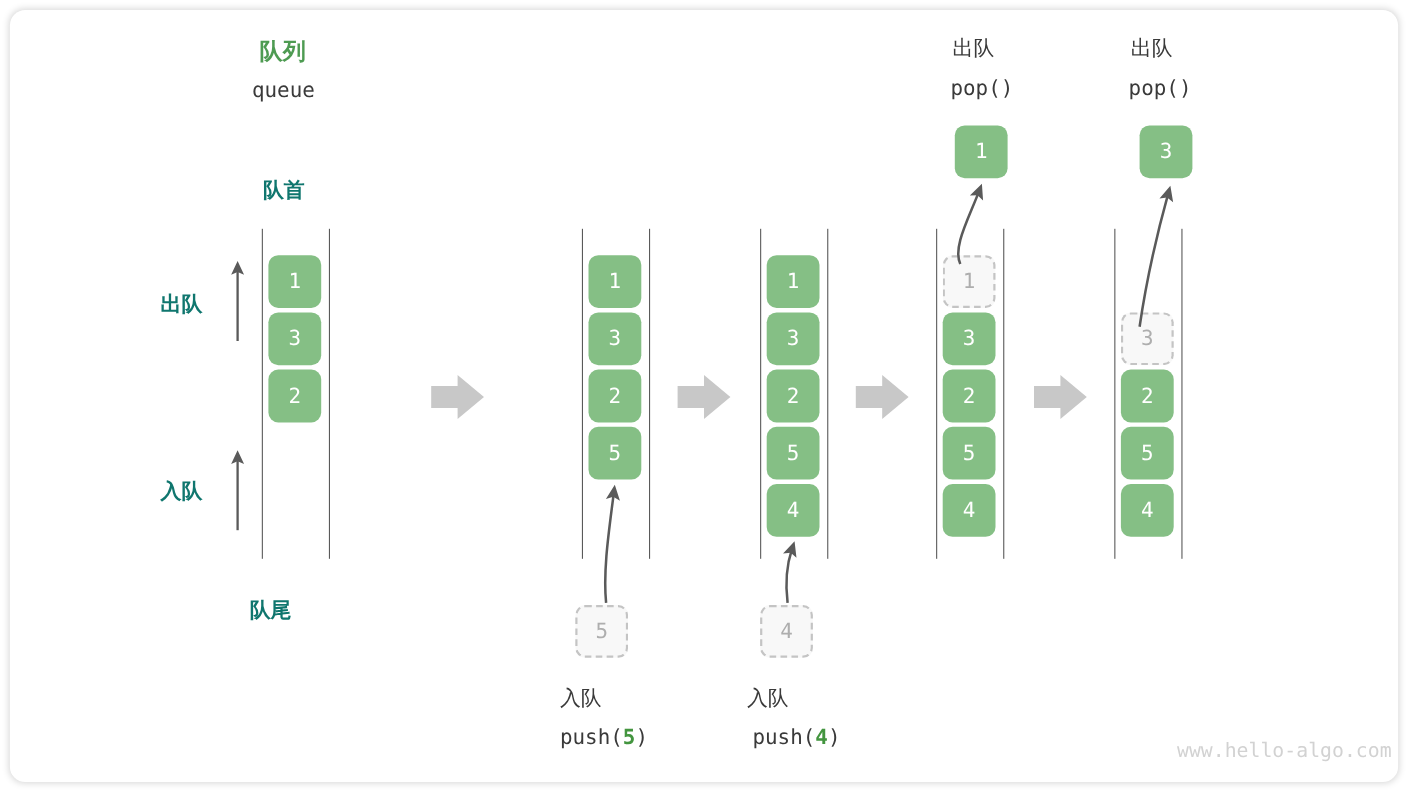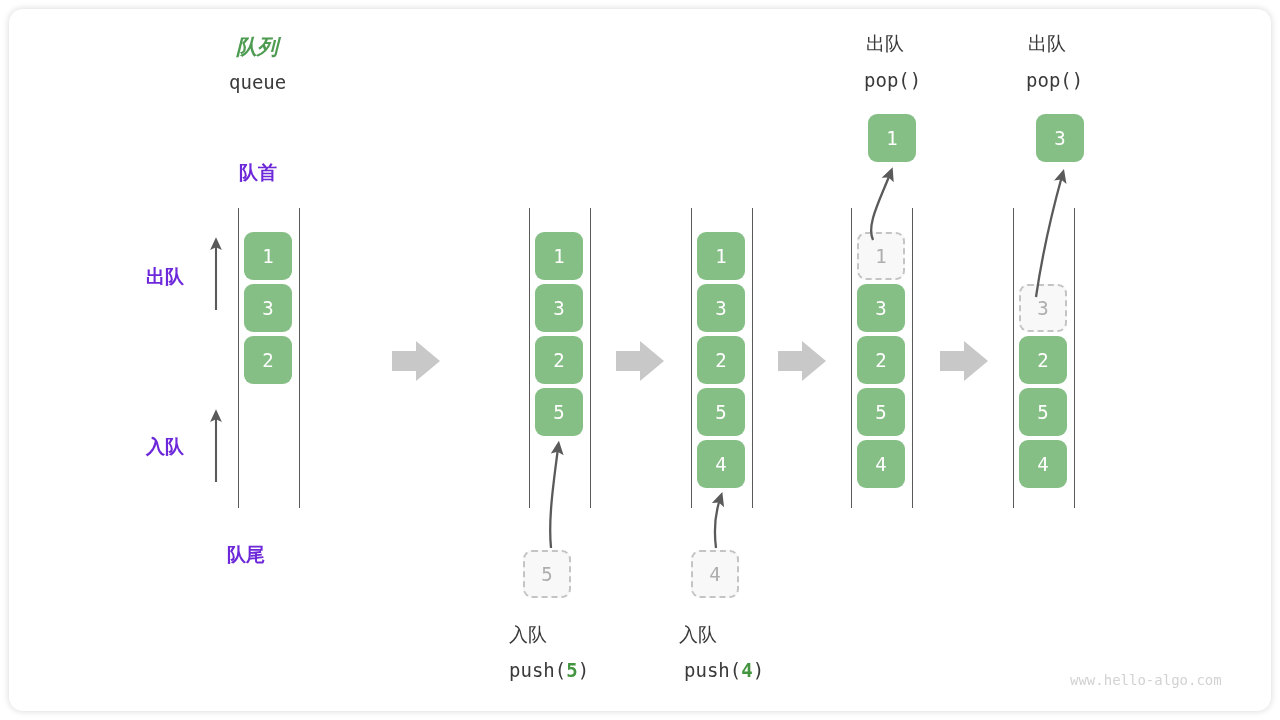--- a/index.html
+++ b/index.html
@@ -28,21 +28,21 @@
   }
   .lbl {
     position: absolute;
     white-space: nowrap;
     color: #2b2b2b;
   }
   .cjk-bold {
     font-family: "Liberation Sans", "DejaVu Sans", sans-serif;
     font-weight: bold;
     font-size: 19px;
-    color: #6d28d9;
+    color: #0f766e;
   }
   .cjk-reg {
     font-family: "Liberation Sans", "DejaVu Sans", sans-serif;
     font-size: 19px;
     color: #3a3a3a;
   }
   .mono {
     font-family: "DejaVu Sans Mono", "Liberation Mono", monospace;
     font-size: 19px;
     color: #3a3a3a;
@@ -77,40 +77,40 @@
     box-sizing: border-box;
   }
   .box.ghost {
     background: #f8f8f8;
     border: 2px dashed #c4c4c4;
     color: #aeaeae;
   }
   .watermark {
     position: absolute;
     font-family: "DejaVu Sans Mono", "Liberation Mono", monospace;
-    font-size: 14px;
+    font-size: 18px;
     color: #d2d2d2;
     white-space: nowrap;
   }
   svg.ov {
     position: absolute;
     left: 0;
     top: 0;
     width: 1280px;
     height: 720px;
     pointer-events: none;
   }
 </style>
 </head>
 <body>
 
 <div id="stage">
   <div id="card"></div>
 
-  <div class="lbl title-cn" style="left:236px; top:33px;font-style:italic;">队列</div>
+  <div class="lbl title-cn" style="left:236px; top:33px;">队列</div>
   <div class="lbl mono" style="left:229px; top:71px;">queue</div>
 
   <div class="lbl cjk-bold" style="left:239px; top:160px;">队首</div>
   <div class="lbl cjk-bold" style="left:227px; top:542px;">队尾</div>
 
   <div class="lbl cjk-bold" style="left:146px; top:264px;">出队</div>
   <div class="lbl cjk-bold" style="left:146px; top:434px;">入队</div>
 
   <div class="rail" style="left:238px; top:208px; height:300px;"></div>
   <div class="rail" style="left:299px; top:208px; height:300px;"></div>

